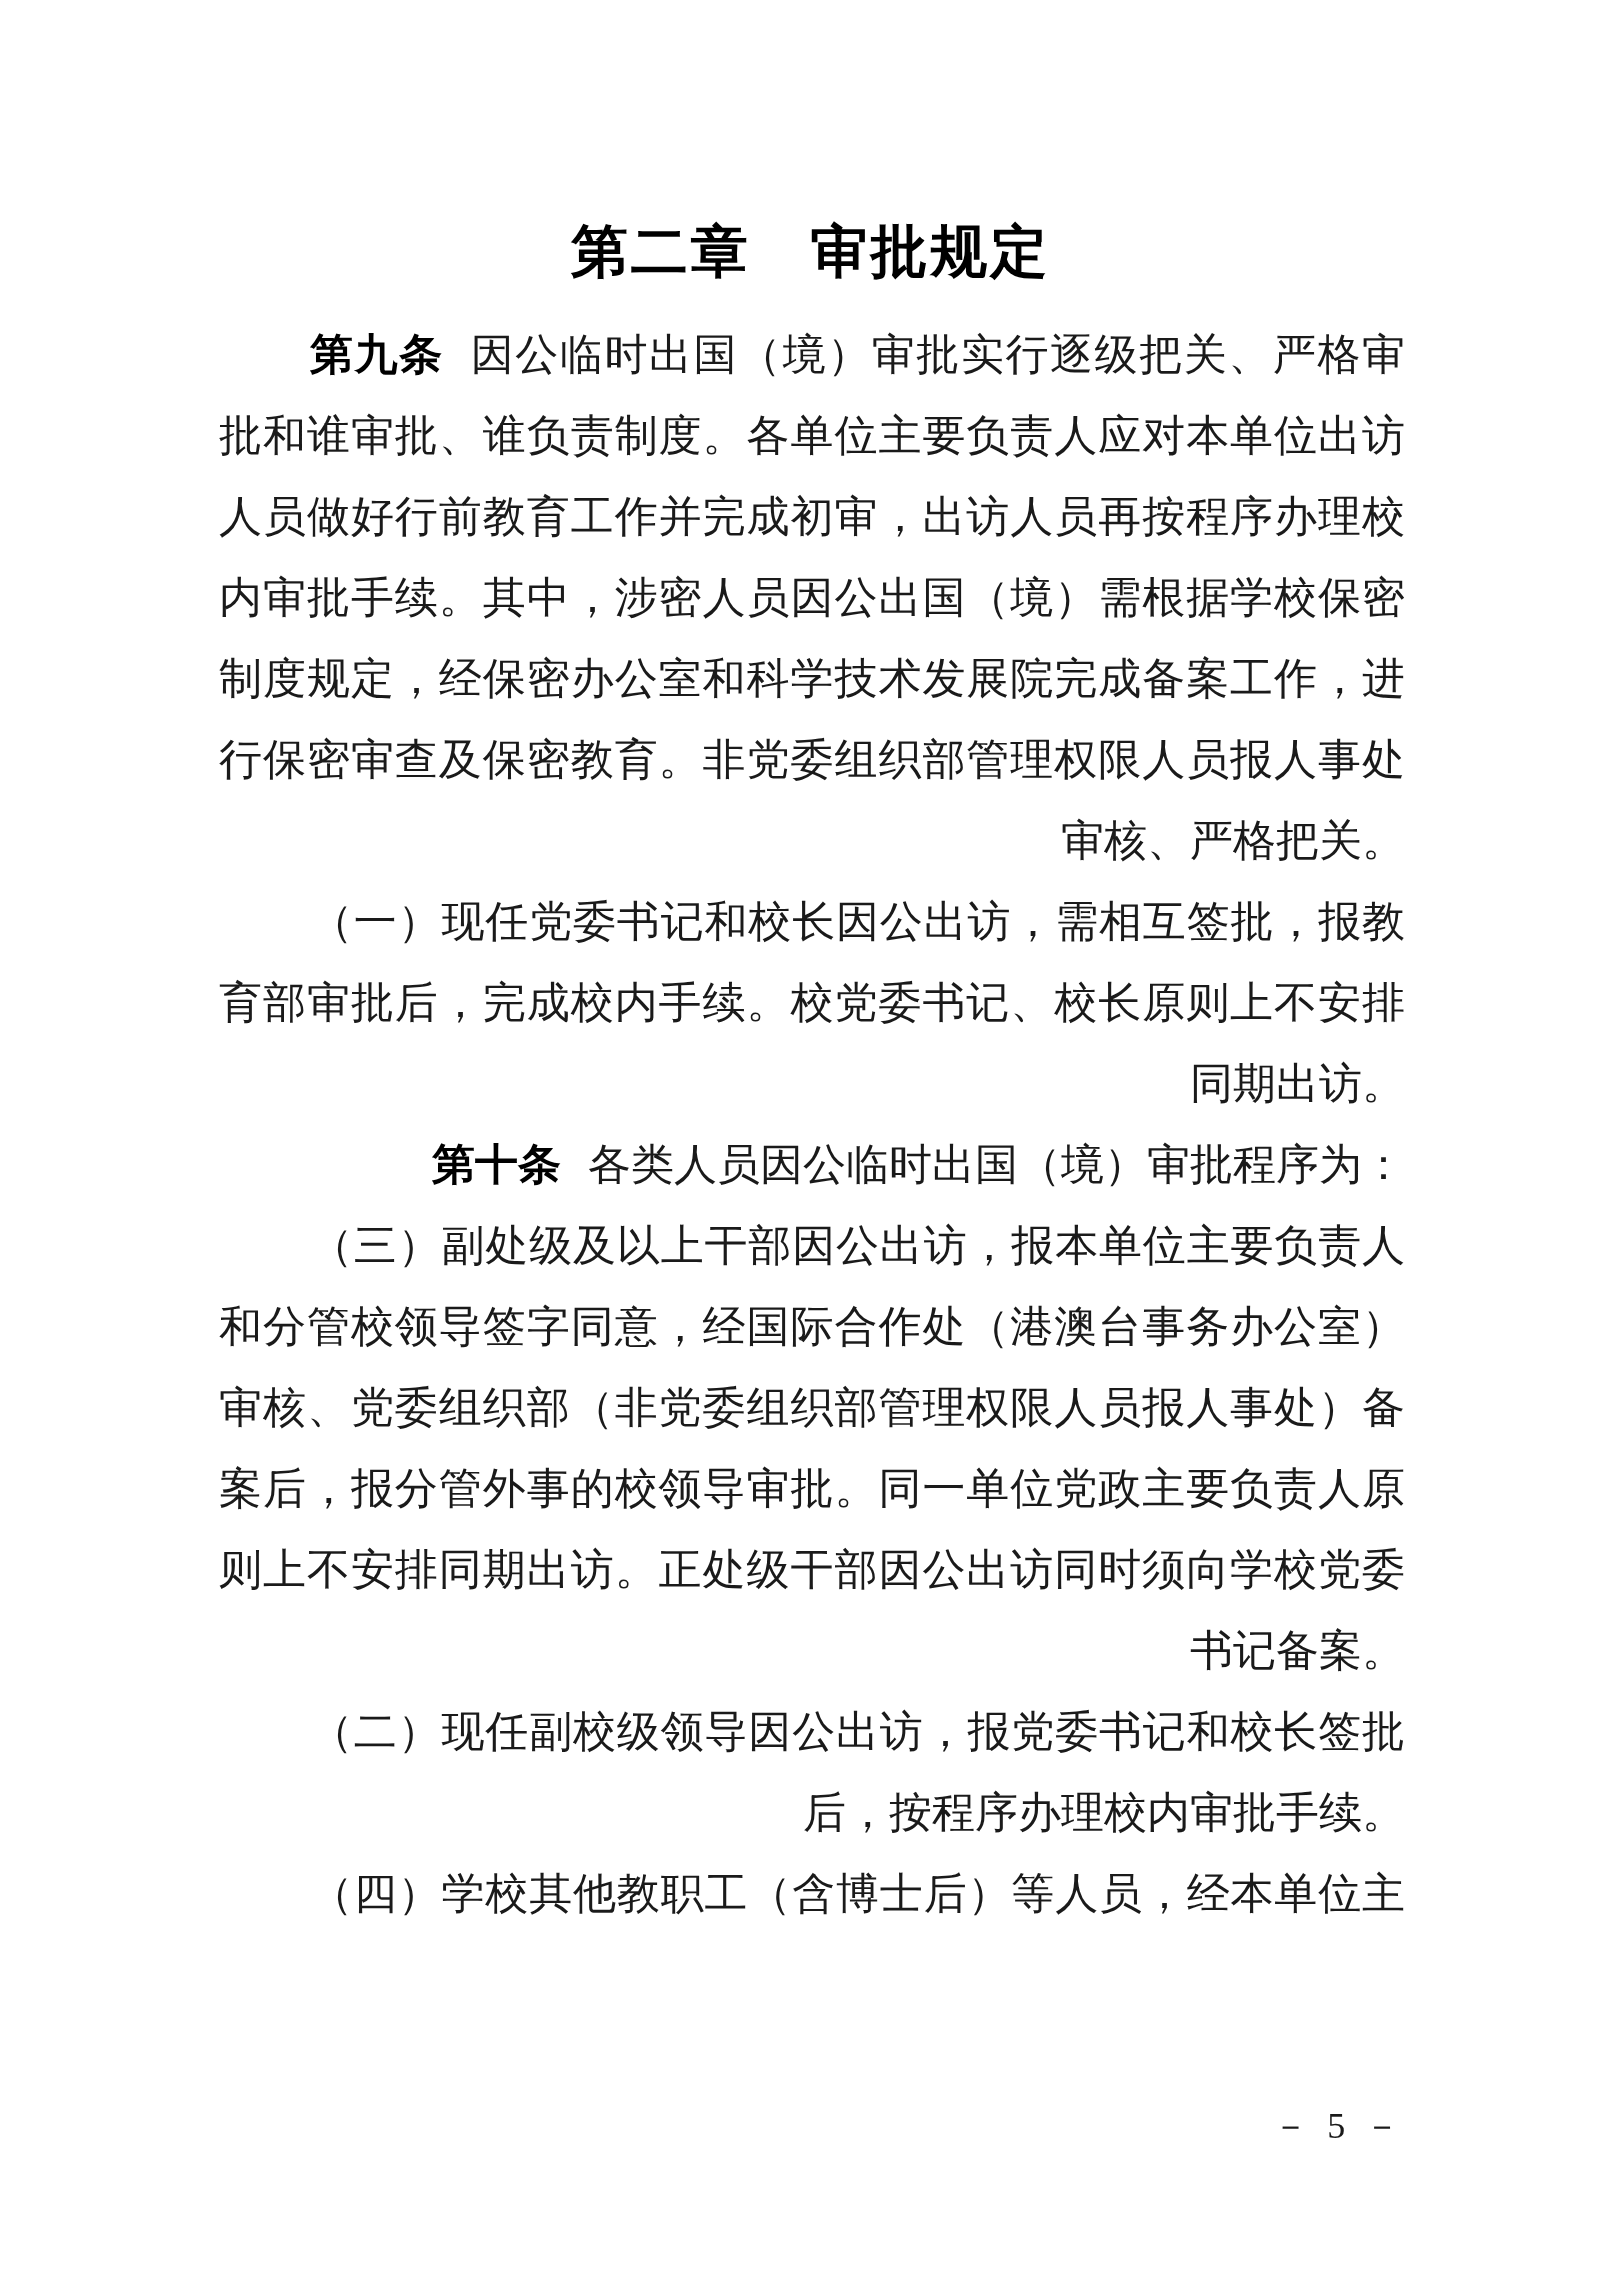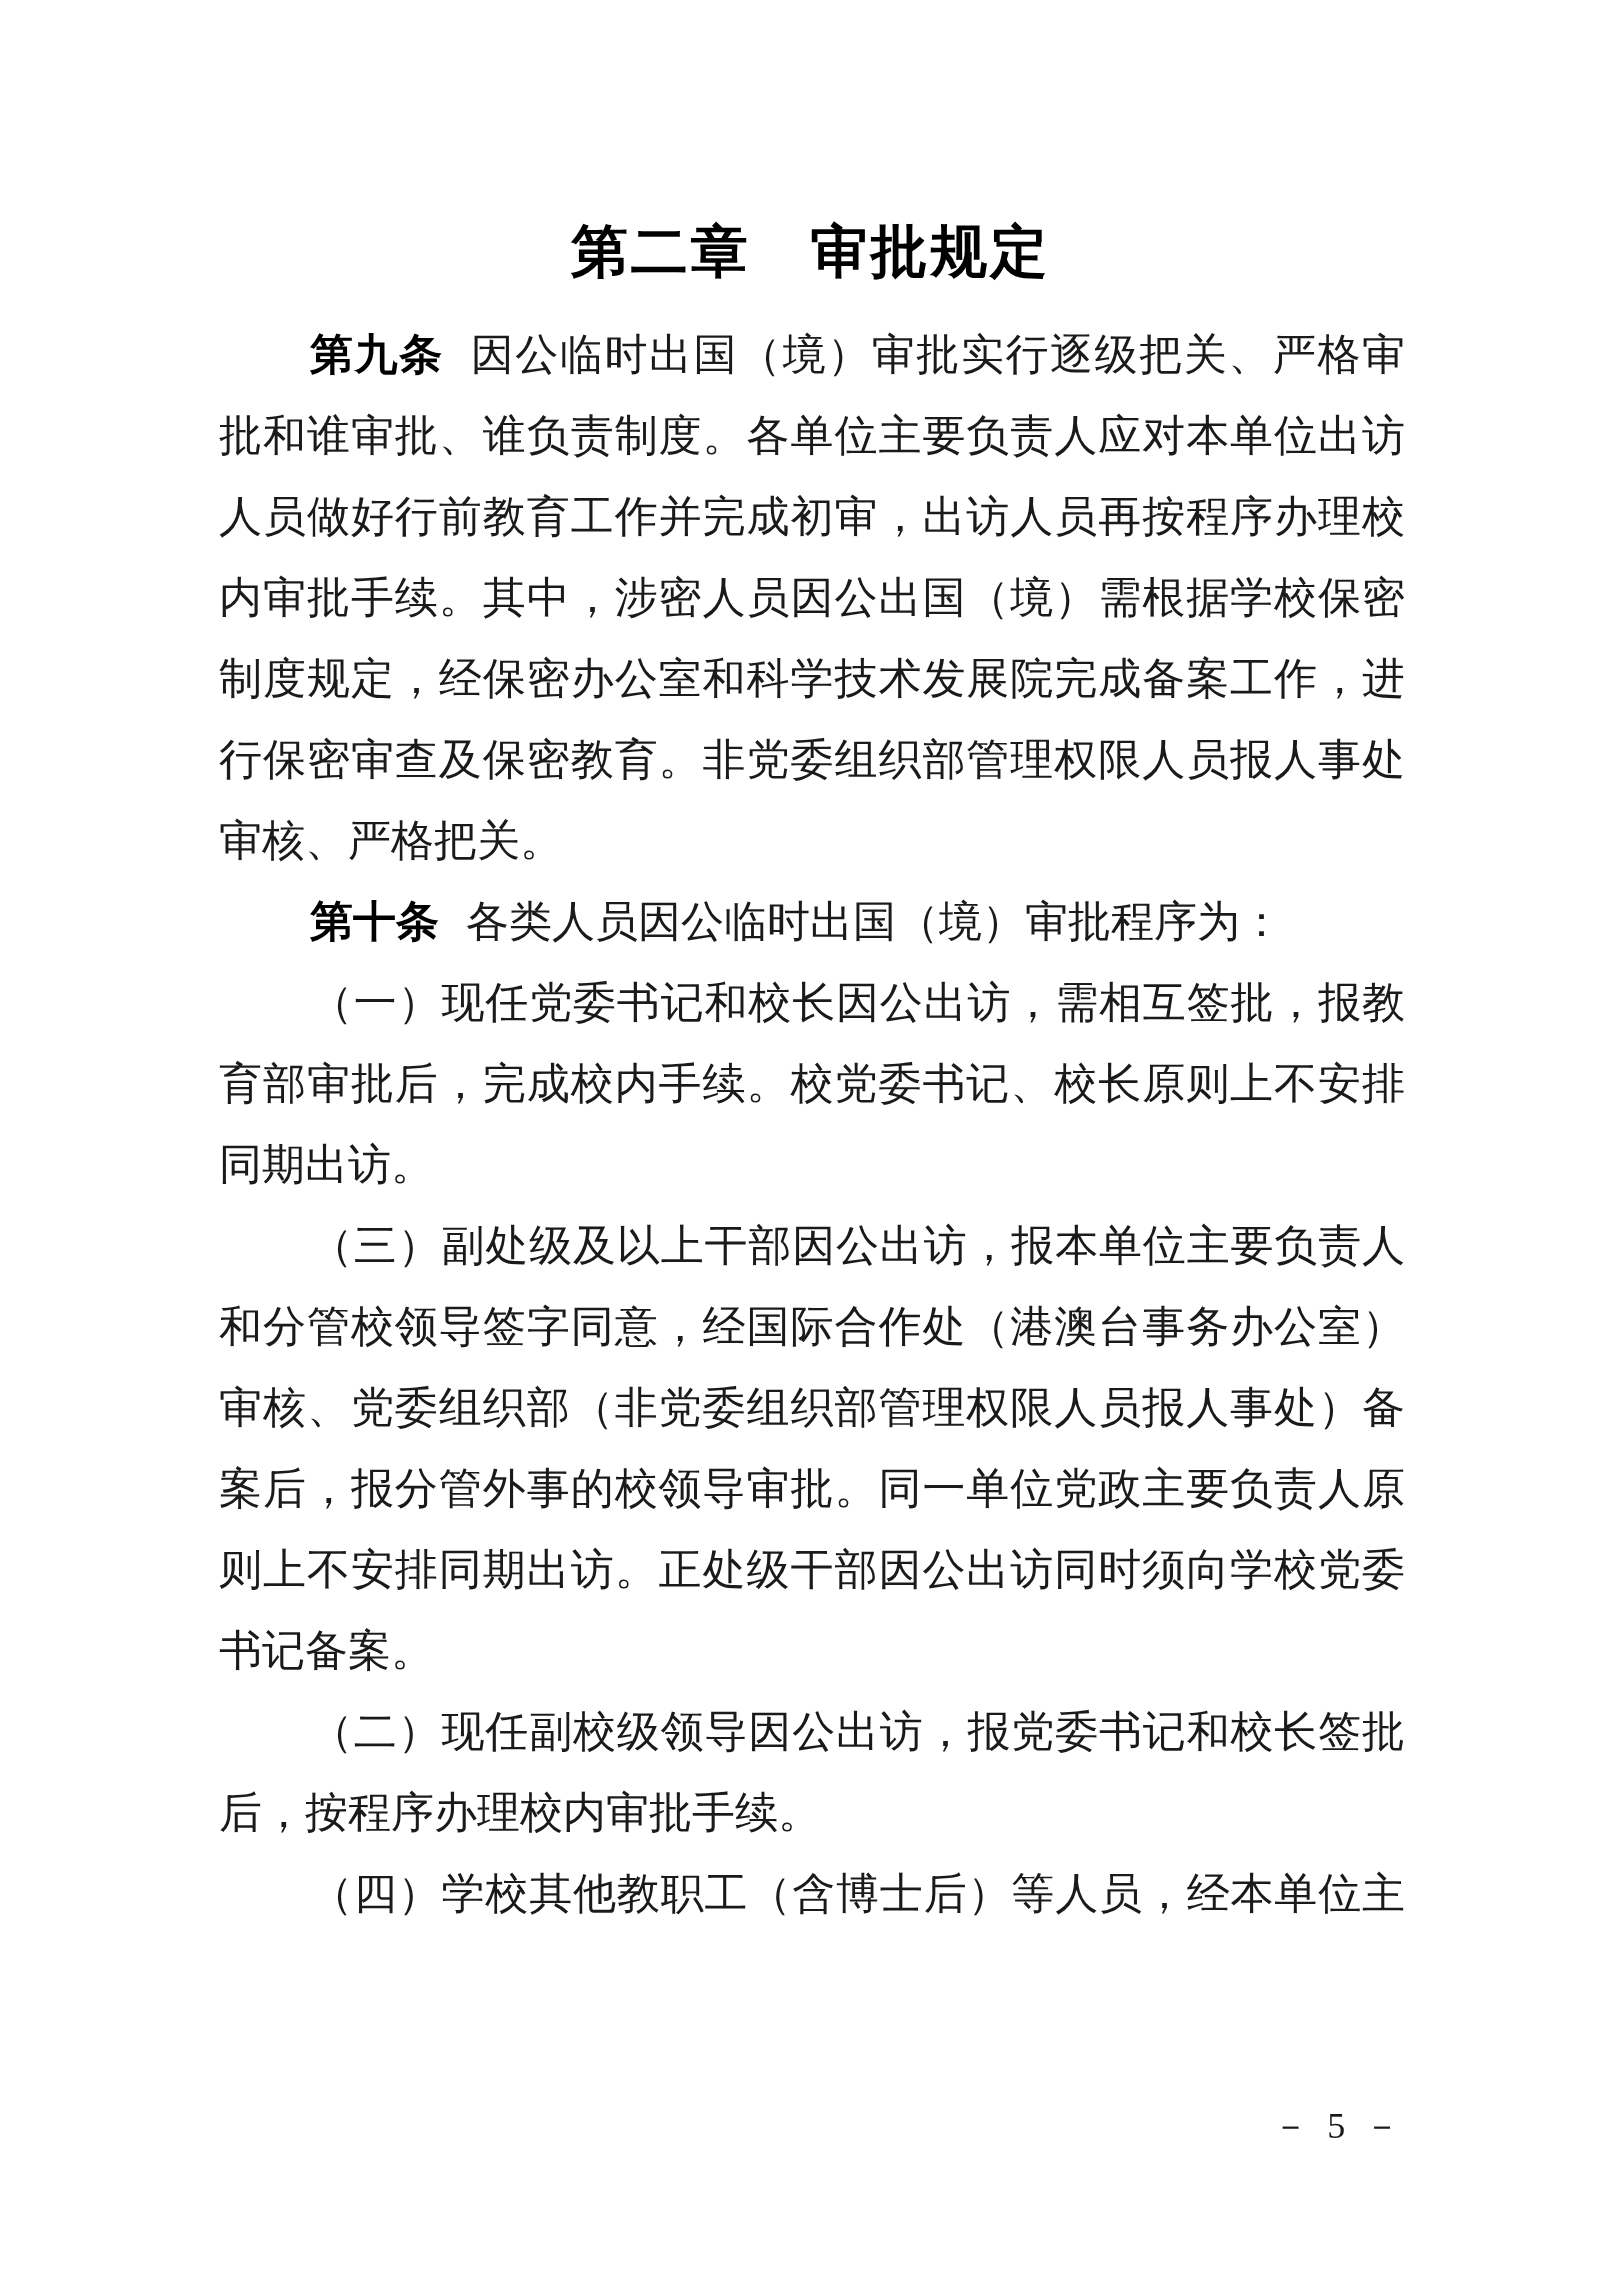--- a/index.html
+++ b/index.html
@@ -35,21 +35,21 @@
     font-size: 43px;
     line-height: 81px;
     letter-spacing: 0;
     text-justify: auto;
   }
 
   .para { margin: 0; padding: 0; }
 
   .line {
     height: 81px;
-    text-align: left;
+    text-align: right;
   }
 
   .line.fill {
     text-align: justify;
     text-align-last: justify;
   }
 
   .line.first {
     text-indent: 91px;
   }
@@ -82,26 +82,26 @@
       <div class="para">
         <div class="line fill first"><span class="lead">第九条</span>因公临时出国（境）审批实行逐级把关、严格审</div>
         <div class="line fill">批和谁审批、谁负责制度。各单位主要负责人应对本单位出访</div>
         <div class="line fill">人员做好行前教育工作并完成初审，出访人员再按程序办理校</div>
         <div class="line fill">内审批手续。其中，涉密人员因公出国（境）需根据学校保密</div>
         <div class="line fill">制度规定，经保密办公室和科学技术发展院完成备案工作，进</div>
         <div class="line fill">行保密审查及保密教育。非党委组织部管理权限人员报人事处</div>
         <div class="line">审核、严格把关。</div>
       </div>
       <div class="para">
-        <div class="line first"><span class="lead">第十条</span>各类人员因公临时出国（境）审批程序为：</div>
-      </div>
-      <div class="para">
         <div class="line fill first">（一）现任党委书记和校长因公出访，需相互签批，报教</div>
         <div class="line fill">育部审批后，完成校内手续。校党委书记、校长原则上不安排</div>
         <div class="line">同期出访。</div>
+      </div>
+      <div class="para">
+        <div class="line first"><span class="lead">第十条</span>各类人员因公临时出国（境）审批程序为：</div>
       </div>
       <div class="para">
         <div class="line fill first">（三）副处级及以上干部因公出访，报本单位主要负责人</div>
         <div class="line fill">和分管校领导签字同意，经国际合作处（港澳台事务办公室）</div>
         <div class="line fill">审核、党委组织部（非党委组织部管理权限人员报人事处）备</div>
         <div class="line fill">案后，报分管外事的校领导审批。同一单位党政主要负责人原</div>
         <div class="line fill">则上不安排同期出访。正处级干部因公出访同时须向学校党委</div>
         <div class="line">书记备案。</div>
       </div>
       <div class="para">

